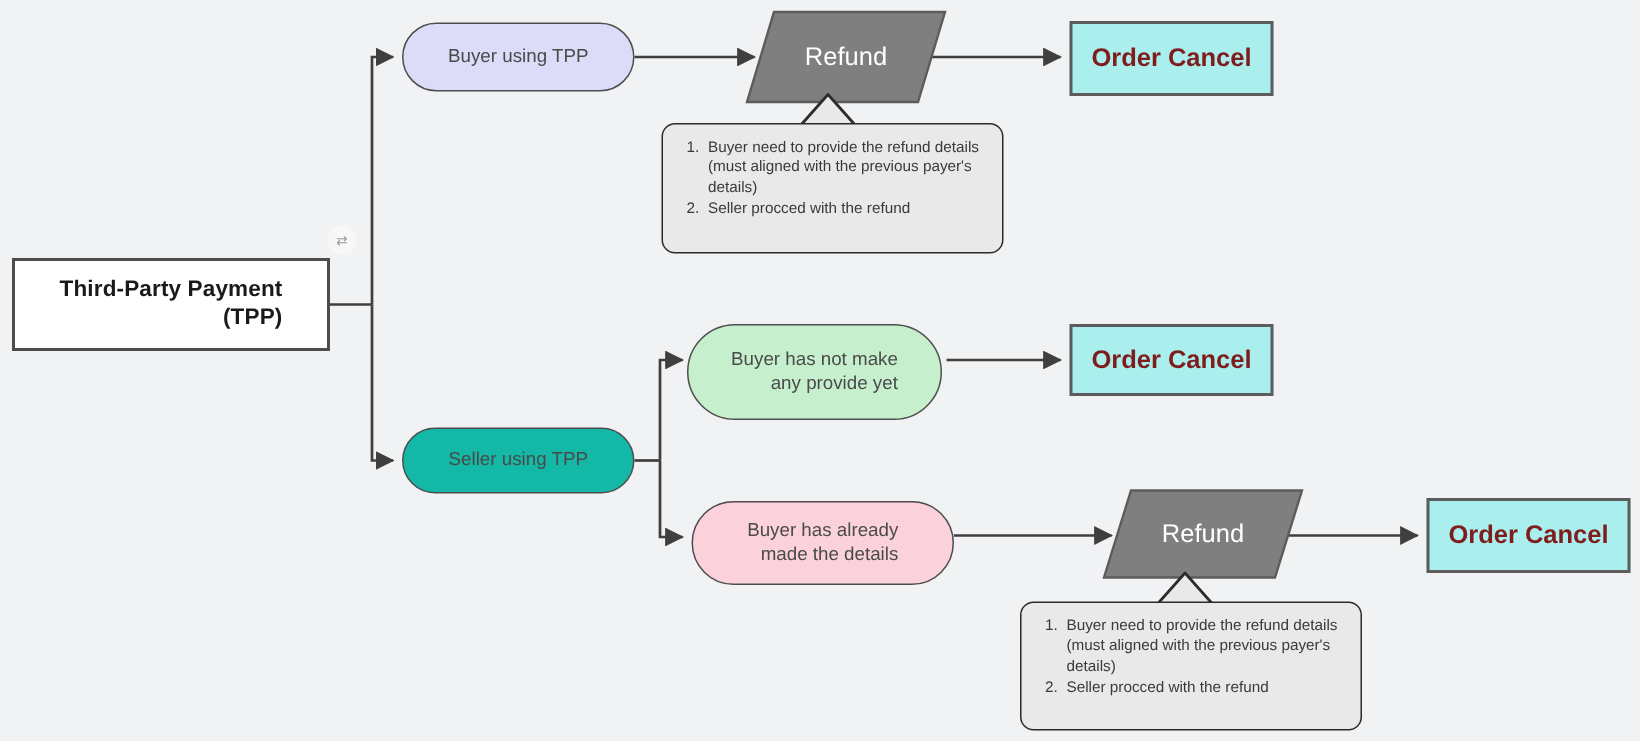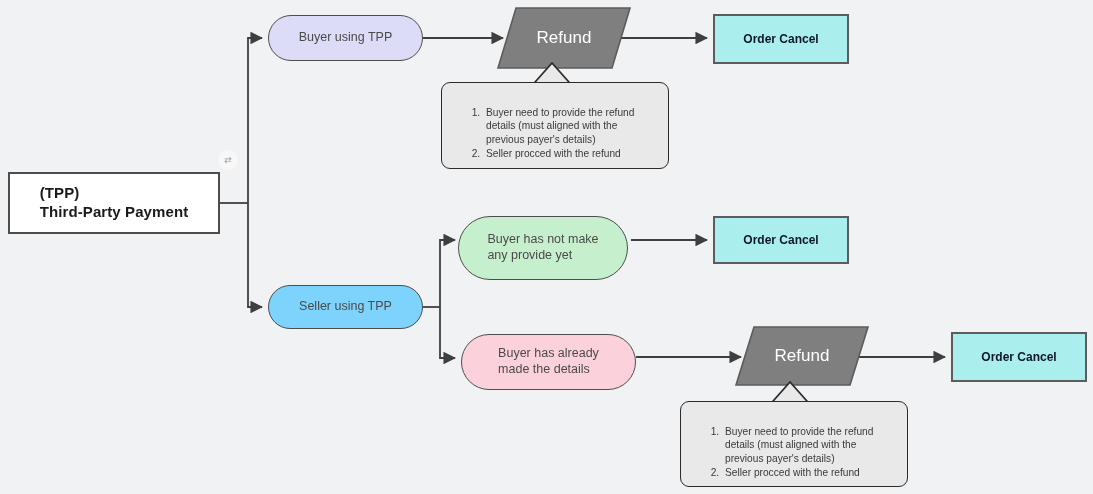--- a/index.html
+++ b/index.html
@@ -19,21 +19,21 @@
     inset: 0;
     width: 1093px;
     height: 494px;
   }
   .node {
     position: absolute;
     box-sizing: border-box;
     display: flex;
     align-items: center;
     justify-content: center;
-    text-align: left;
+    text-align: right;
     line-height: 1.25;
     z-index: 3;
   }
   
   .root-box {
     left: 8px; top: 172px;
     width: 212px; height: 62px;
     background: #ffffff;
     border: 2px solid #4d4d4d;
     color: #1a1a1a;
@@ -43,35 +43,35 @@
   }
   
   .pill {
     border-radius: 999px;
     border: 1.6px solid #4d4d4d;
     font-size: 12.5px;
     color: #4a4a4a;
     padding: 0 12px;
   }
   .pill-lavender { background: #dcdcf8; }
-  .pill-peach    { background: #7dd3fc; }
+  .pill-peach    { background: #14b8a6; }
   .pill-green    { background: #c6f0cd; }
   .pill-pink     { background: #fbd2dc; }
 
   .n-buyer-tpp   { left: 268px; top: 15px;  width: 155px; height: 46px; }
   .n-seller-tpp  { left: 268px; top: 285px; width: 155px; height: 44px; }
   .n-no-payment  { left: 458px; top: 216px; width: 170px; height: 64px; }
   .n-paid        { left: 461px; top: 334px; width: 175px; height: 56px; }
 
   
   .term {
     background: #aaeeee;
     border: 2px solid #5c5c5c;
-    color: #0f172a;
-    font-size: 12px;
+    color: #7f1d1d;
+    font-size: 17px;
     font-weight: 700;
   }
   .n-cancel-1 { left: 713px; top: 14px;  width: 136px; height: 50px; }
   .n-cancel-2 { left: 713px; top: 216px; width: 136px; height: 48px; }
   .n-cancel-3 { left: 951px; top: 332px; width: 136px; height: 50px; }
 
   
   .refund-label {
     color: #ffffff;
     font-size: 17px;
@@ -87,21 +87,21 @@
     background: #e9e9e9;
     border: 1.8px solid #2b2b2b;
     border-radius: 9px;
     color: #3a3a3a;
     font-size: 10.2px;
     line-height: 1.32;
     padding: 9px 12px 9px 9px;
     z-index: 4;
   }
   .note ol {
-    margin: 14px;
+    margin: 0;
     padding-left: 18px;
     list-style-position: outside;
   }
   .note ol li { margin: 0 0 1px 0; padding-left: 3px; }
   .note-1 { left: 441px; top: 82px;  width: 228px; height: 87px; }
   .note-2 { left: 680px; top: 401px; width: 228px; height: 86px; }
 
   
   .badge {
     position: absolute;
@@ -156,22 +156,22 @@
 
   <path d="M 528 90 L 552 63 L 576 90 Z" fill="#e9e9e9" stroke="#2b2b2b" stroke-width="1.8" stroke-linejoin="round"></path>
   <path d="M 766 409 L 790 382 L 814 409 Z" fill="#e9e9e9" stroke="#2b2b2b" stroke-width="1.8" stroke-linejoin="round"></path>
 
   <rect x="530" y="86" width="44" height="7" fill="#e9e9e9"></rect>
   <rect x="768" y="405" width="44" height="7" fill="#e9e9e9"></rect>
 </svg>
 
 <div class="node root-box">
   <div>
+    <div>Third-Party Payment</div>
     <div>(TPP)</div>
-    <div>Third-Party Payment</div>
   </div>
 </div>
 
 <div class="badge">⇄</div>
 
 <div class="node pill pill-lavender n-buyer-tpp">
   <span>Buyer using TPP</span>
 </div>
 
 <div class="node pill pill-peach n-seller-tpp">

